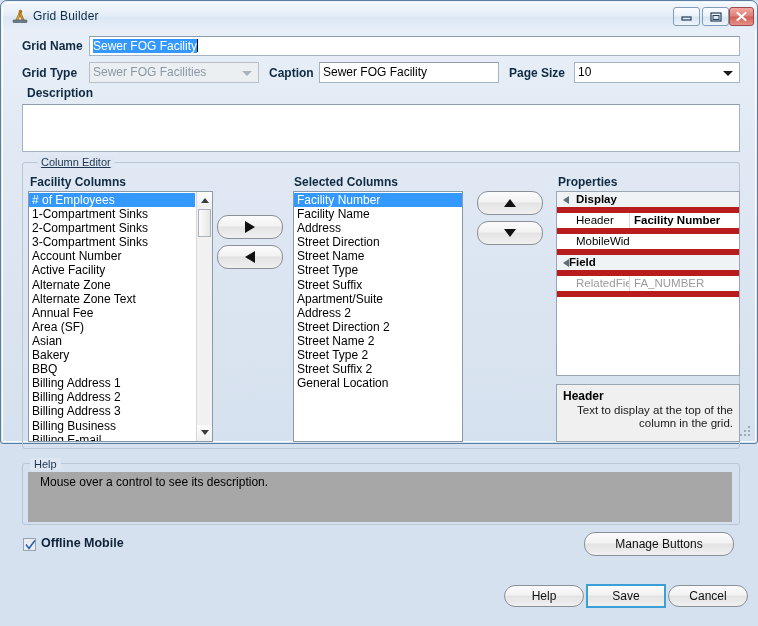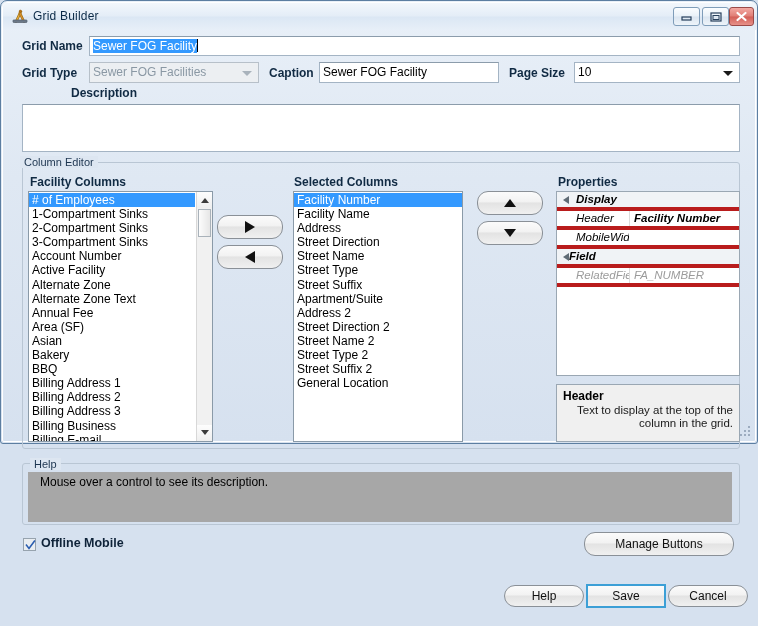--- a/index.html
+++ b/index.html
@@ -221,21 +221,21 @@
   }
   .pg-val {
     position: absolute; left: 72px; top: 0; right: 0;
     padding-left: 4px; box-sizing: border-box;
     border-left: 1px solid #dcdcdc;
     white-space: nowrap; overflow: hidden;
     color: #000;
   }
   .pg-row.dim .pg-name, .pg-row.dim .pg-val { color: #9b9b9b; }
   .pg-row.bold-val .pg-val { font-weight: bold; }
-  .pg-sep { border-bottom: 4px solid #b91c1c; font-style: italic; }
+  .pg-sep { border-bottom: 6px solid #b91c1c; }
 
   #prop-desc {
     position: absolute;
     left: 555px; top: 383px; width: 184px; height: 58px;
     box-sizing: border-box;
     background: #f0f0f0;
     border: 1px solid #9aa7b3;
     padding: 4px 6px;
   }
   #prop-desc-title { font-size: 12px; font-weight: bold; color: #000; line-height: 14px;}
@@ -319,27 +319,27 @@
   <div class="txtbox" style="left:318px; top:61px; width:180px; height:21px; line-height:19px;">
     <span>Sewer FOG Facility</span>
   </div>
 
   <div class="lbl" style="left:508px; top:65px;">Page Size</div>
   <div class="combo" style="left:573px; top:61px; width:166px; height:21px; line-height:19px;">
     <span>10</span>
     <span class="arrow"></span>
   </div>
 
-  <div class="lbl" style="left:26px; top:85px;margin-left:44px;">Description</div>
+  <div class="lbl" style="left:26px; top:85px;">Description</div>
   <div id="description-box">
     
   </div>
 
   <div class="groupbox" style="left:21px; top:161px; width:718px; height:287px;"></div>
-  <div class="group-legend" style="left:19px; top:155px;">Column Editor</div>
+  <div class="group-legend" style="left:36px; top:155px;text-decoration:underline;">Column Editor</div>
 
   <div class="lbl" style="left:29px; top:174px;">Facility Columns</div>
   <div class="lbl" style="left:293px; top:174px;">Selected Columns</div>
 
   <div class="listbox" style="left:27px; top:190px; width:185px; height:251px;">
     <div id="available-items" style="position:absolute;left:0;top:1px;right:17px;">
         <div class="list-item selected"># of Employees</div>
         <div class="list-item">1-Compartment Sinks</div>
         <div class="list-item">2-Compartment Sinks</div>
         <div class="list-item">3-Compartment Sinks</div>

